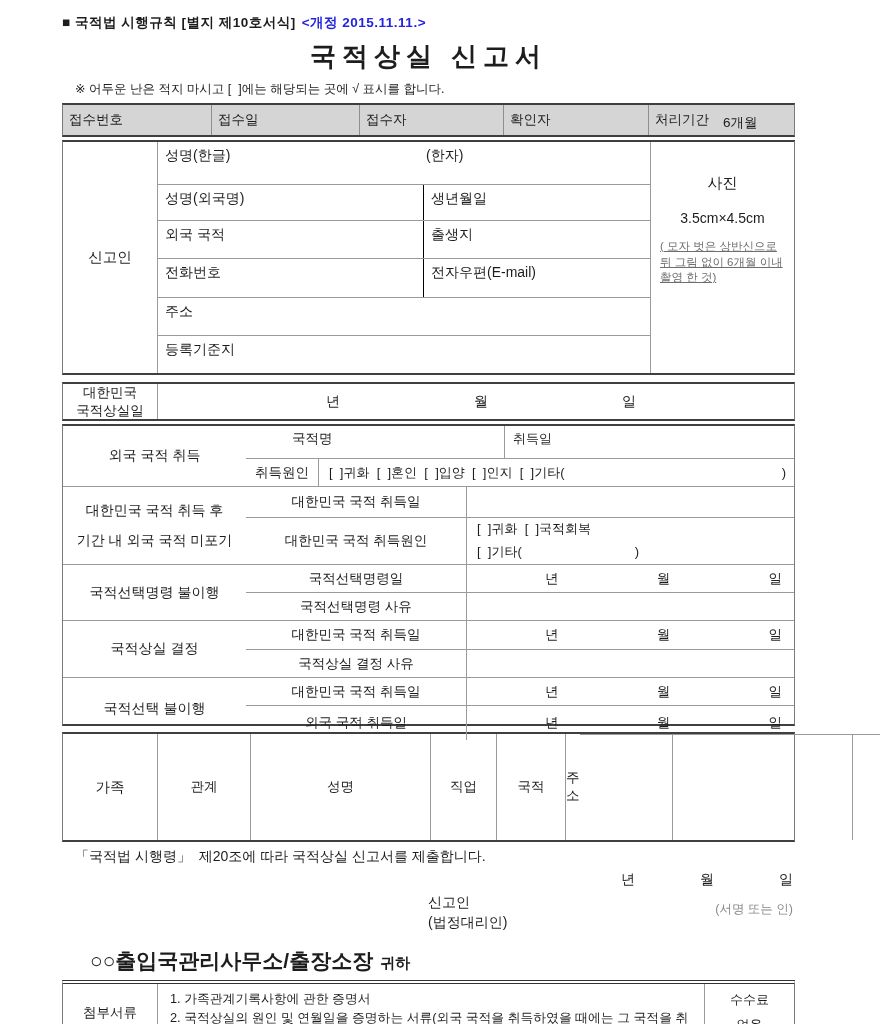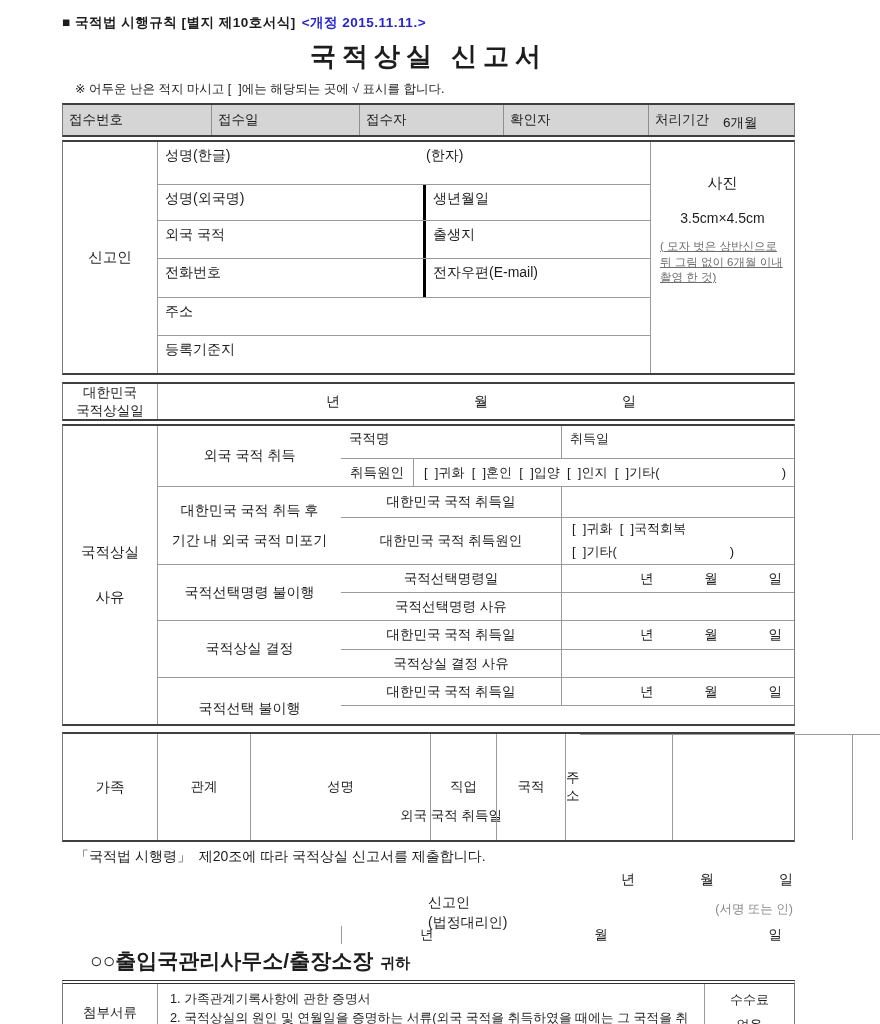--- a/index.html
+++ b/index.html
@@ -46,21 +46,21 @@
   .c-w4 { flex: 0 0 145px; } .c-w5 { flex: 1; }
   .proc-val { margin-left: 14px; margin-top: 6px; font-size: 13.5px; }
 
   
   .applicant { margin-top: 3px; height: 235px; }
   .app-center { width: 492px; flex: 0 0 492px; display: flex; flex-direction: column; }
   .app-row { display: flex; border-top: 1px solid #9a9a9a; }
   .app-row:first-child { border-top: none; }
   .app-row .fcell { padding: 5px 7px; font-size: 14px; position: relative; }
   .app-row .split-l { width: 265px; flex: 0 0 265px; }
-  .app-row .split-r { flex: 1; border-left: 3px solid #000000; }
+  .app-row .split-r { flex: 1; border-left: 1px solid #000000; }
   .r1 { height: 43px; } .r2 { height: 36px; } .r3 { height: 38px; }
   .r4 { height: 40px; } .r5 { height: 39px; } .r6 { height: 38px; }
   .namecell { flex: 1; }
   .hanja { position: absolute; left: 268px; top: 5px; }
   .gendercell { width: 113px; flex: 0 0 113px; border-left: 1px solid #9a9a9a;
     display: flex; font-size: 13px; padding: 4px 6px; justify-content: space-between; }
   .gender-opts { text-align: left; line-height: 1.45; }
   .app-photo { flex: 1; border-left: 1px solid #9a9a9a; text-align: center; }
   .photo-label { margin-top: 32px; font-size: 15px; }
   .photo-size { margin-top: 17px; font-size: 14px; }
@@ -80,36 +80,36 @@
   .rgroup { display: flex; border-top: 1px solid #9a9a9a; }
   .rgroup:first-child { border-top: none; }
   .rcat { width: 183px; flex: 0 0 183px; display: flex; flex-direction: column;
     align-items: center; justify-content: center; font-size: 14px; text-align: center; }
   .rcat .l2 { margin-top: 12px; }
   .rrows { flex: 1; display: flex; flex-direction: column; }
   .rrow { display: flex; border-top: 1px solid #9a9a9a; }
   .rrow:first-child { border-top: none; }
   .rlabel { width: 220px; flex: 0 0 220px; display: flex; align-items: center;
     justify-content: center; font-size: 13.5px; }
-  .rlabel.tl { align-items: flex-start; justify-content: flex-start; padding: 4px 8px; }
+  .rlabel.tl { align-items: flex-start; justify-content: flex-start; padding: 4px 8px; margin-left: 38px; }
   .rlabel.narrow { width: 72px; flex: 0 0 72px; }
   .rval { flex: 1; border-left: 1px solid #9a9a9a; font-size: 13px; }
   .rval.tl { padding: 4px 8px; }
   .cbxline { display: flex; justify-content: space-between; align-items: center;
     height: 100%; padding: 0 8px 0 10px; }
   .ymd-cell { display: flex; justify-content: space-between; align-items: center;
     height: 100%; padding: 0 12px 0 78px; font-size: 13.5px; }
   .twoline { display: flex; flex-direction: column; justify-content: center;
     height: 100%; padding-left: 10px; line-height: 1.75; }
   .halfparen { display: flex; justify-content: space-between; width: 162px; }
   .h-g1a { height: 32px; } .h-g1b { height: 28px; }
   .h-g2a { height: 30px; } .h-g2b { height: 47px; }
   .h-g3a { height: 27px; } .h-g3b { height: 28px; }
   .h-g4a { height: 28px; } .h-g4b { height: 28px; }
-  .h-g5a { height: 27px; } .h-g5b { height: 35px; flex-direction: column; }
+  .h-g5a { height: 27px; } .h-g5b { height: 35px; }
 
   
   .family { margin-top: 6px; height: 110px; }
   .fam-body { flex: 1; display: flex; flex-direction: row; }
   .fam-row { display: flex; border-top: 1px solid #9a9a9a; flex: 1; }
   .fam-row:first-child { border-top: none; }
   .fam-row > div { border-left: 1px solid #9a9a9a; display: flex;
     align-items: center; justify-content: center; font-size: 13.5px; }
   .fam-row > div:first-child { border-left: none; }
   .f-c1 { width: 92px; flex: 0 0 92px; } .f-c2 { width: 180px; flex: 0 0 180px; }
@@ -207,24 +207,20 @@
         <span>국적상실일</span>
       </div>
       <div class="ymd-wide">
         <span>년</span>
         <span>월</span>
         <span>일</span>
       </div>
     </div>
 
     <div class="sec reason">
-      <div class="seclabel">
-        <span>국적상실</span>
-        <span>사유</span>
-      </div>
       <div class="reason-body">
 
         <div class="rgroup">
           <div class="rcat">외국 국적 취득</div>
           <div class="rrows">
             <div class="rrow h-g1a">
               <div class="rlabel tl">국적명</div>
               <div class="rval tl"><span>취득일</span></div>
             </div>
             <div class="rrow h-g1b">

